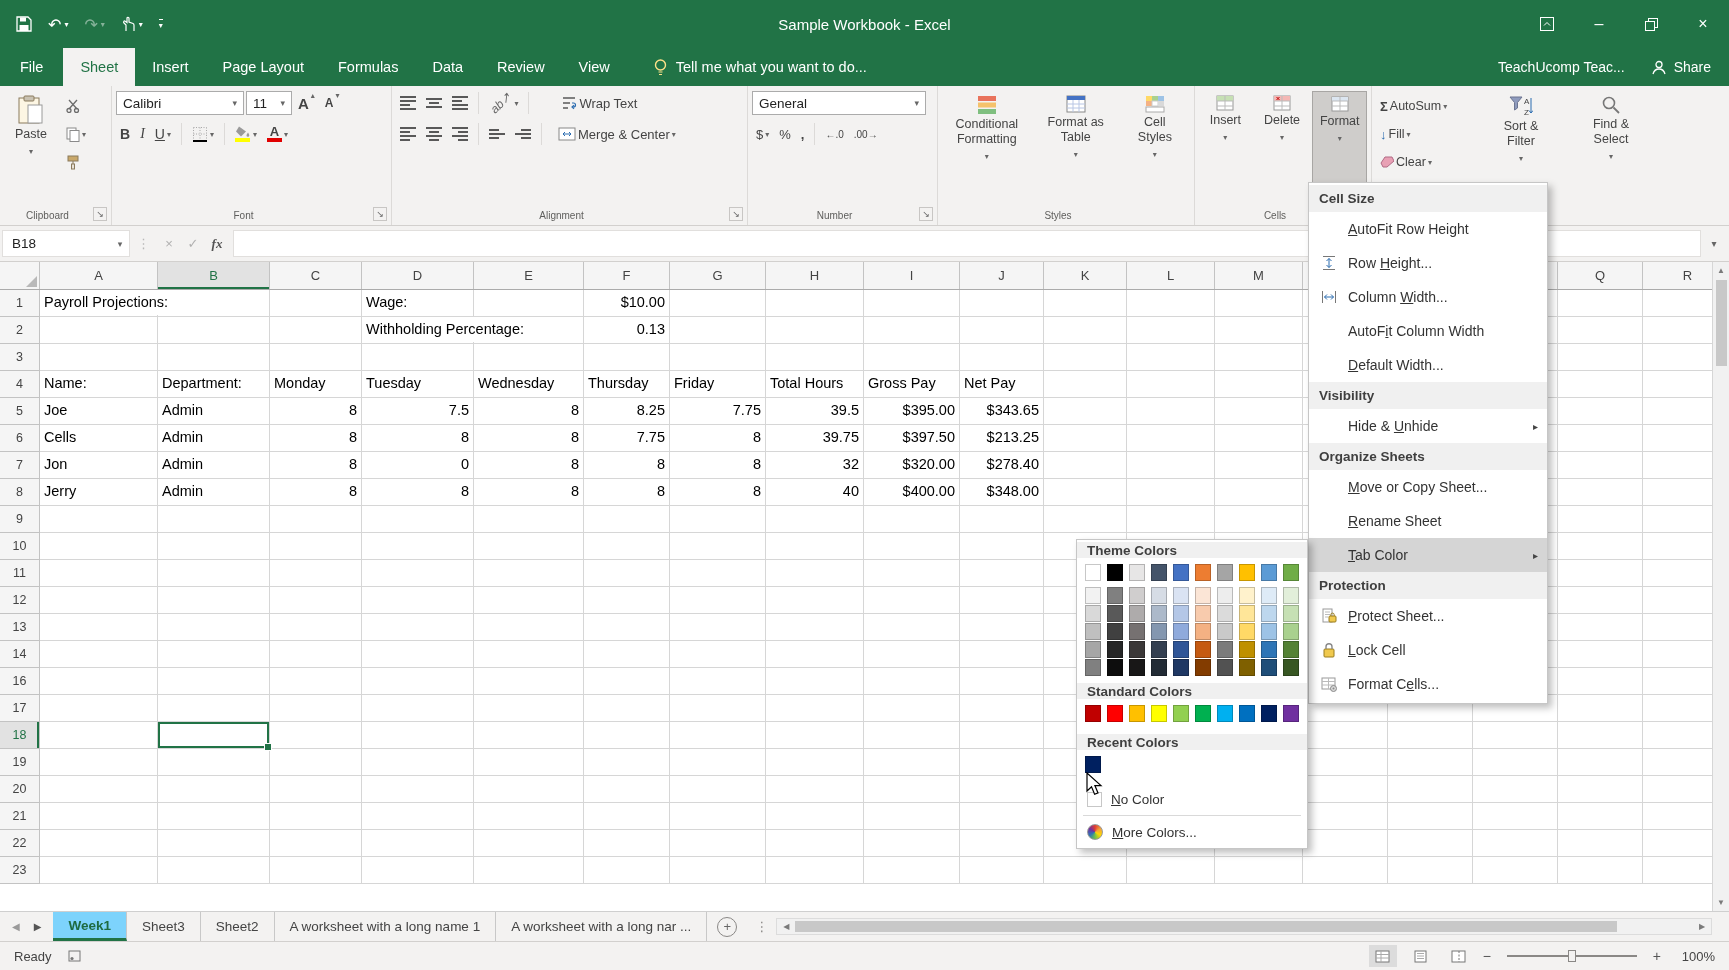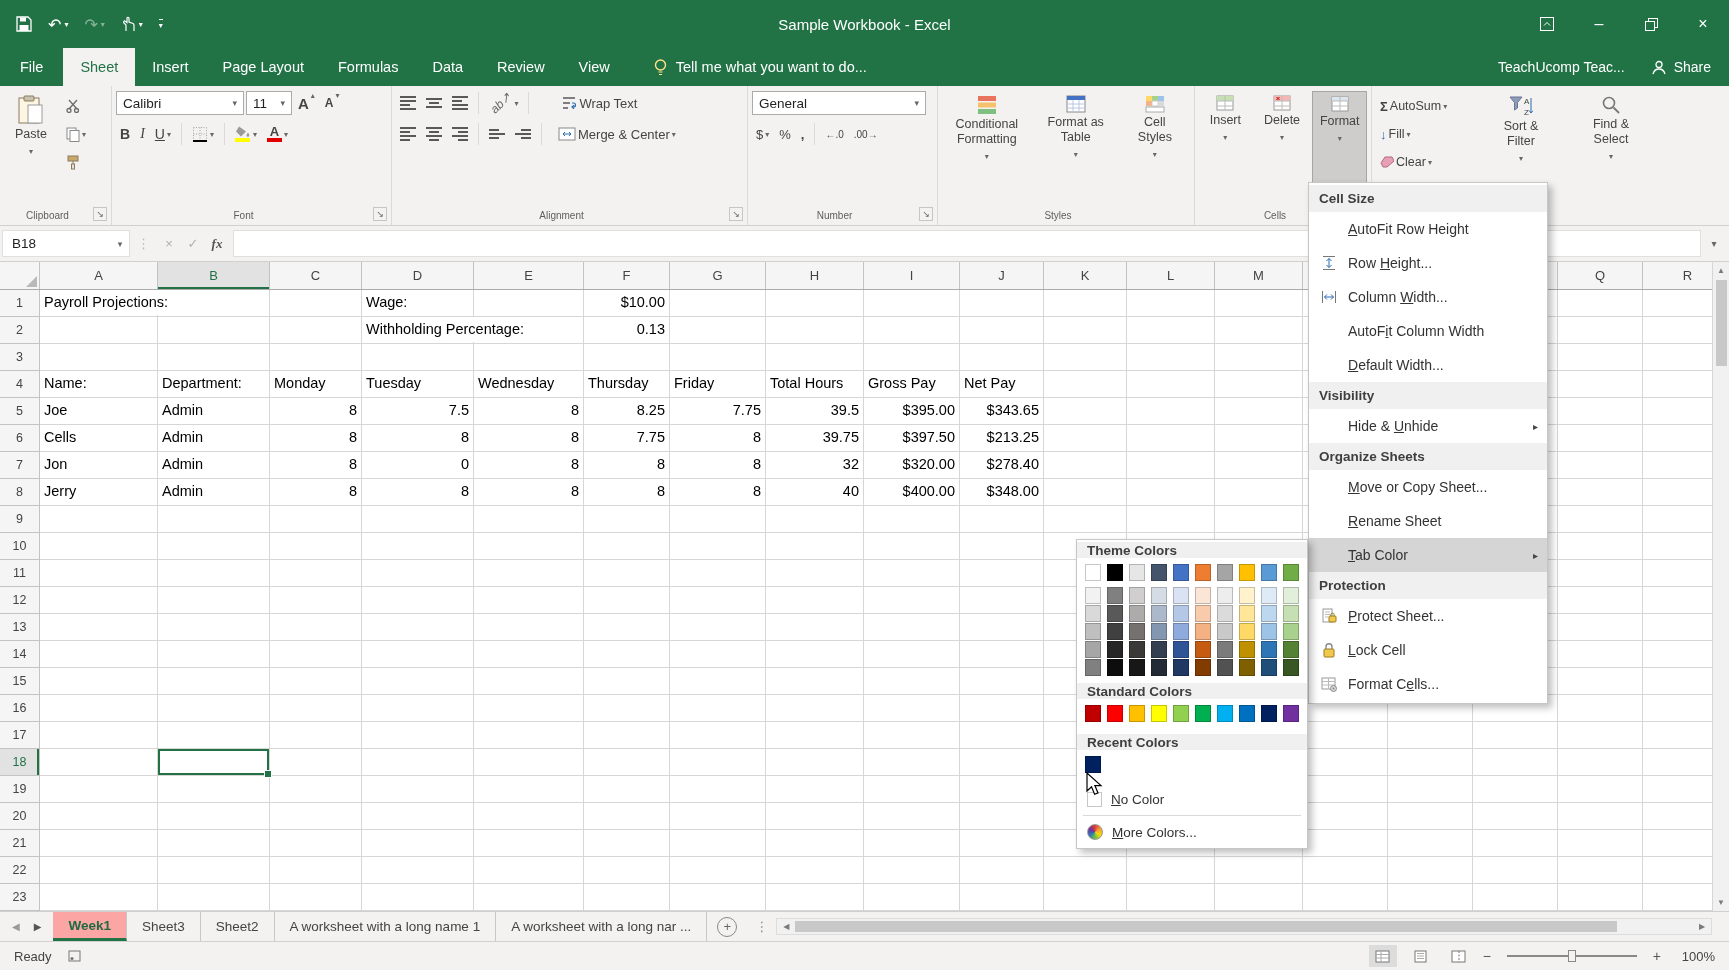--- a/index.html
+++ b/index.html
@@ -91,21 +91,21 @@
   .vthumb{width:11px;height:86px;background:#c8c8c8;margin-top:1px}
   .vfill{flex:1}
 
   
   .tabbar{position:absolute;left:0;right:0;bottom:29px;height:30px;background:#f3f2f1;border-top:1px solid #cfcfcf;display:flex;align-items:stretch;font-size:13.5px;z-index:4}
   .tabnav{display:flex;align-items:center;gap:14px;padding:0 12px;color:#555}
   .tabnav .g1{color:#9a9a9a;font-size:10px}
   .tabnav .g2{color:#555;font-size:10px}
   .sheettabs{display:flex;align-items:stretch}
   .sheet-tab{display:flex;align-items:center;padding:0 15px;color:#444;border-right:1px solid #c8c8c8;background:transparent}
-  .sheet-tab.active{background:#fca5a5;color:#1e6b41;font-weight:bold;border-bottom:3px solid #217346;border-right:1px solid #c8c8c8}
+  .sheet-tab.active{background:#7dd3fc;color:#1e6b41;font-weight:bold;border-bottom:3px solid #217346;border-right:1px solid #c8c8c8}
   .addtab{width:20px;height:20px;border:1px solid #8a8886;border-radius:50%;display:flex;align-items:center;justify-content:center;font-size:13px;color:#666;align-self:center;margin:0 10px}
   .splitter{align-self:center;color:#8a8886;font-size:13px;padding:0 8px}
   .hscroll{flex:1;align-self:center;height:17px;background:#f1f1f1;border:1px solid #dcdcdc;display:flex;align-items:center;margin-right:0}
   .harrow{width:18px;text-align:center;font-size:8px;color:#7a7a7a}
   .hthumb{height:11px;background:#c8c8c8;width:88%}
   .hfill{flex:1}
   .corner-grip{width:17px}
 
   
   .statusbar{position:absolute;left:0;right:0;bottom:0;height:29px;background:#f3f2f1;border-top:1px solid #d2d0ce;display:flex;align-items:center;font-size:13px;color:#444;padding:0 14px}
@@ -936,41 +936,20 @@
         <div class="cell" style="width: 83px;"></div>
         <div class="cell" style="width: 88px;"></div>
         <div class="cell" style="width: 88px;"></div>
         <div class="cell" style="width: 85px;"></div>
         <div class="cell" style="width: 85px;"></div>
         <div class="cell" style="width: 85px;"></div>
         <div class="cell" style="width: 85px;"></div>
         <div class="cell" style="width: 90px;"></div>
       </div>
       <div class="grow">
-        <div class="rh">15</div>
-        <div class="cell" style="width: 118px;"></div>
-        <div class="cell" style="width: 112px;"></div>
-        <div class="cell" style="width: 92px;"></div>
-        <div class="cell" style="width: 112px;"></div>
-        <div class="cell" style="width: 110px;"></div>
-        <div class="cell" style="width: 86px;"></div>
-        <div class="cell" style="width: 96px;"></div>
-        <div class="cell" style="width: 98px;"></div>
-        <div class="cell" style="width: 96px;"></div>
-        <div class="cell" style="width: 84px;"></div>
-        <div class="cell" style="width: 83px;"></div>
-        <div class="cell" style="width: 88px;"></div>
-        <div class="cell" style="width: 88px;"></div>
-        <div class="cell" style="width: 85px;"></div>
-        <div class="cell" style="width: 85px;"></div>
-        <div class="cell" style="width: 85px;"></div>
-        <div class="cell" style="width: 85px;"></div>
-        <div class="cell" style="width: 90px;"></div>
-      </div>
-      <div class="grow">
         <div class="rh">16</div>
         <div class="cell" style="width: 118px;"></div>
         <div class="cell" style="width: 112px;"></div>
         <div class="cell" style="width: 92px;"></div>
         <div class="cell" style="width: 112px;"></div>
         <div class="cell" style="width: 110px;"></div>
         <div class="cell" style="width: 86px;"></div>
         <div class="cell" style="width: 96px;"></div>
         <div class="cell" style="width: 98px;"></div>
         <div class="cell" style="width: 96px;"></div>

